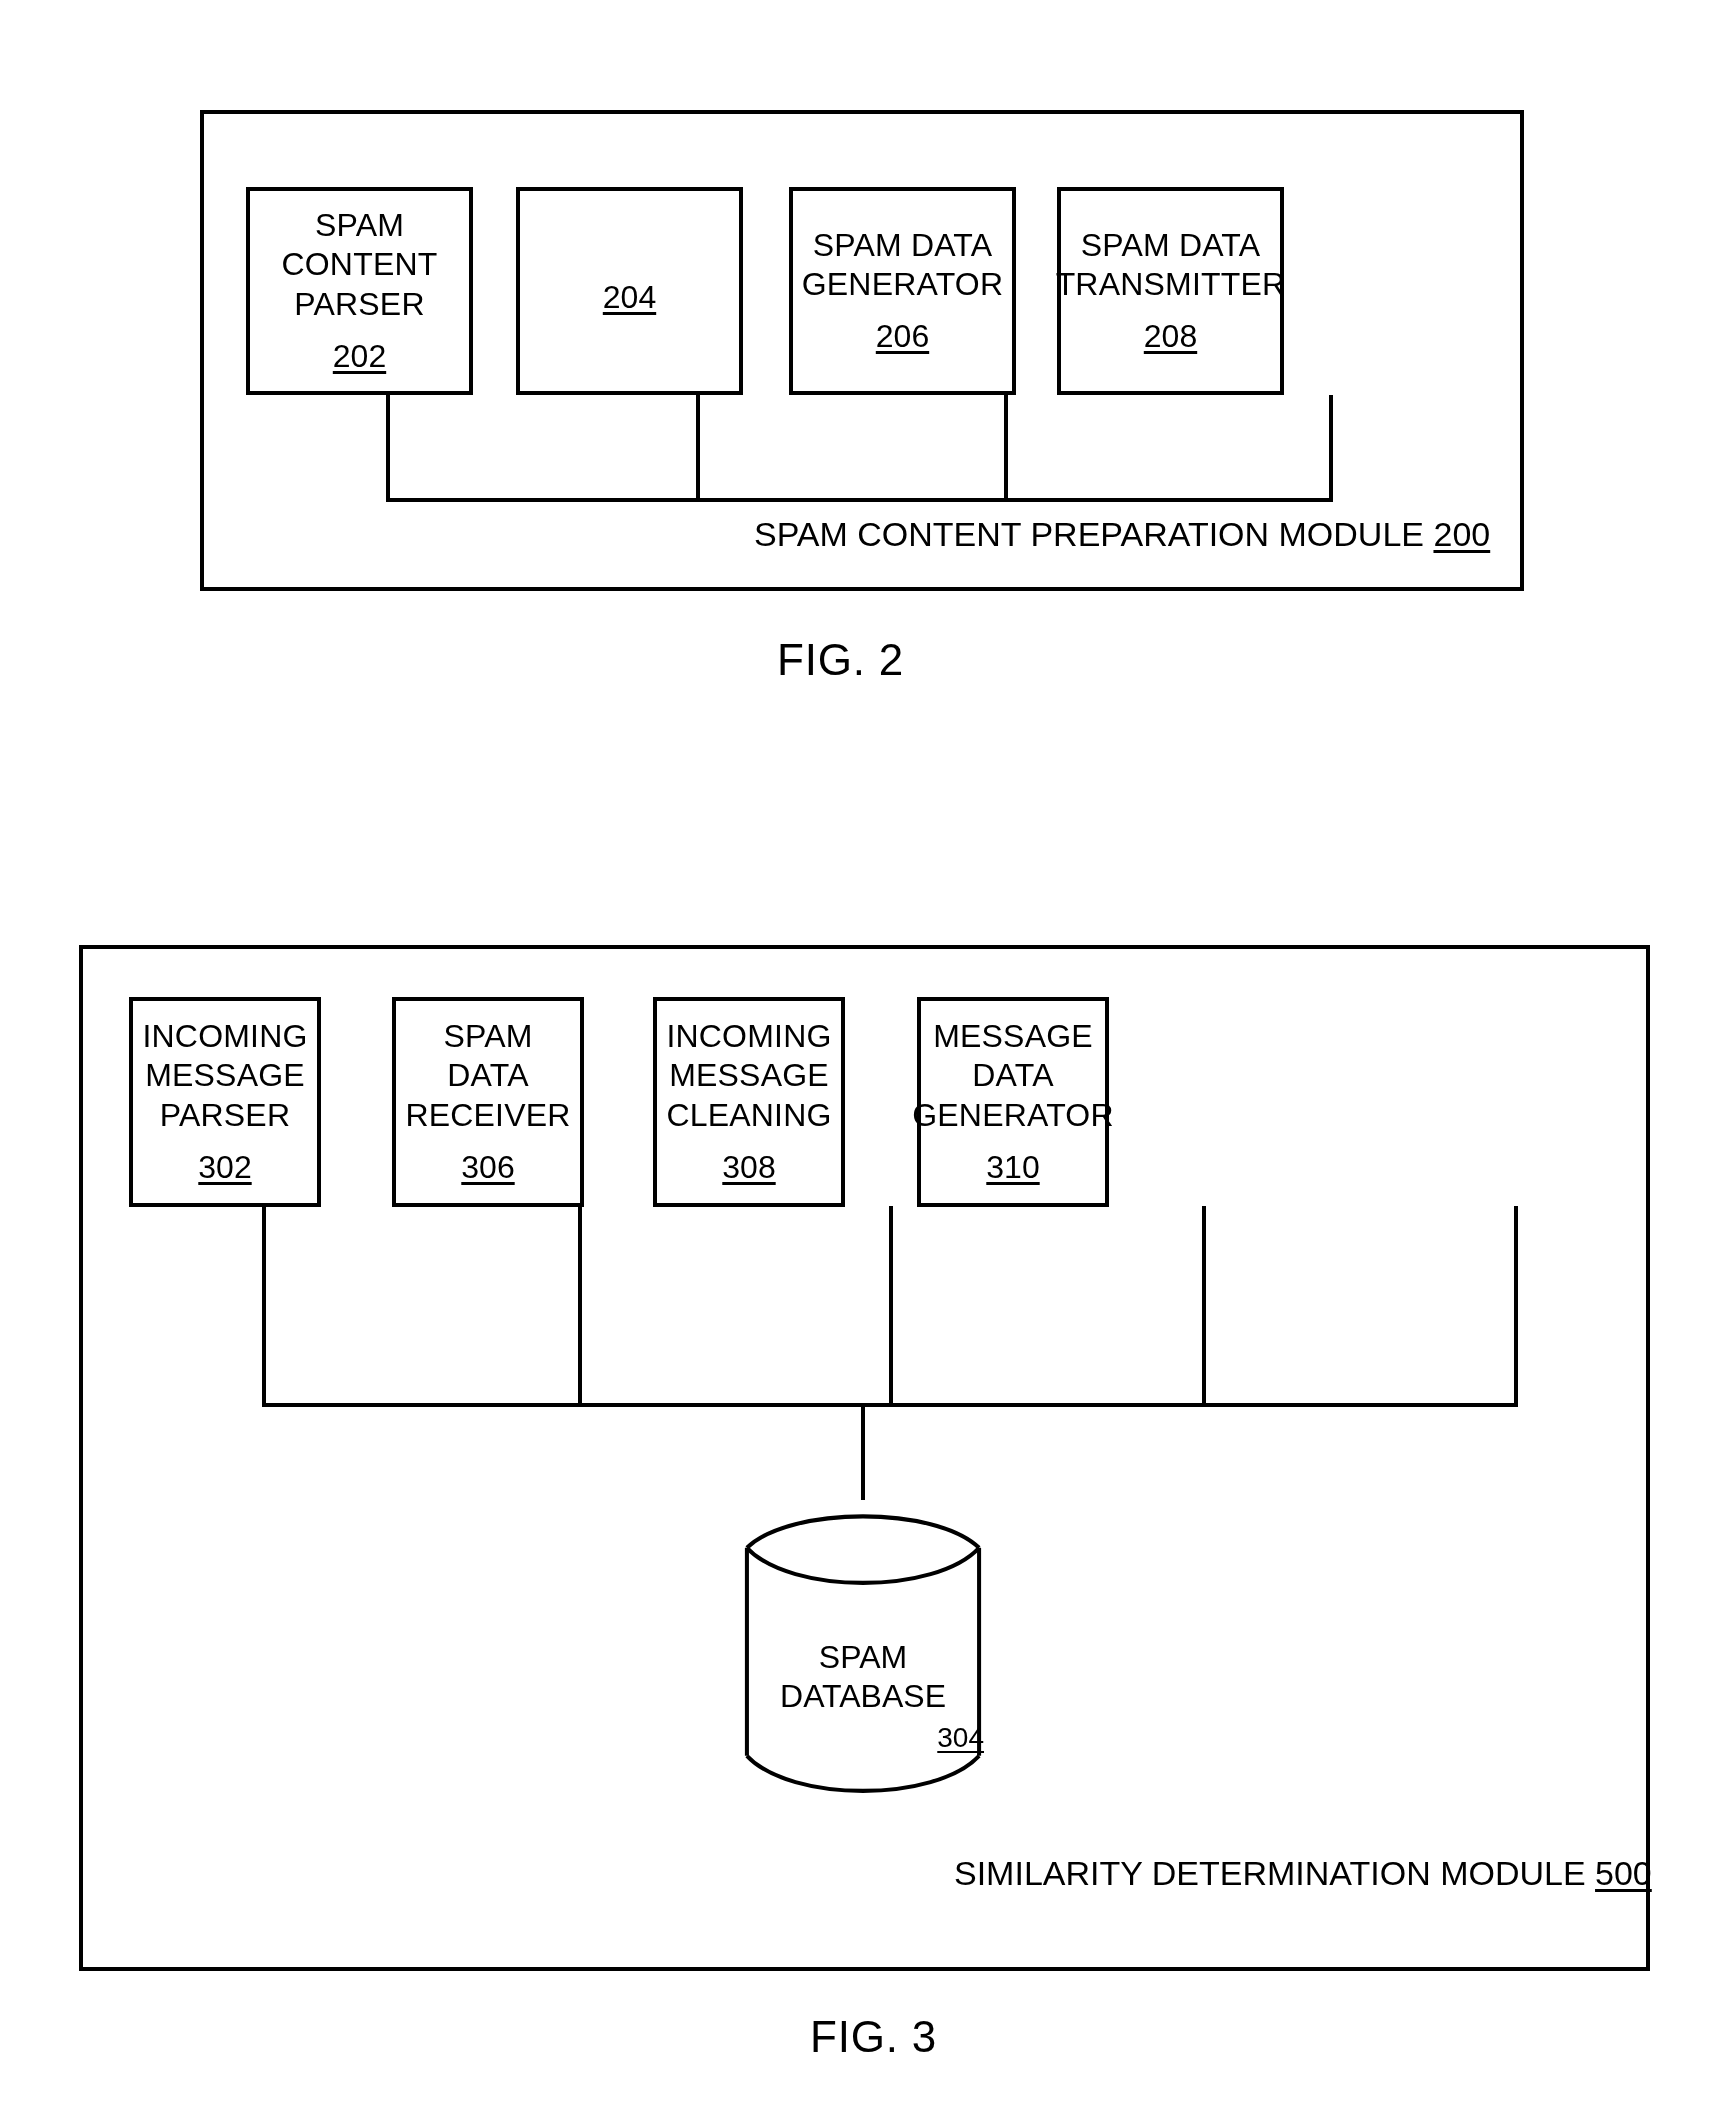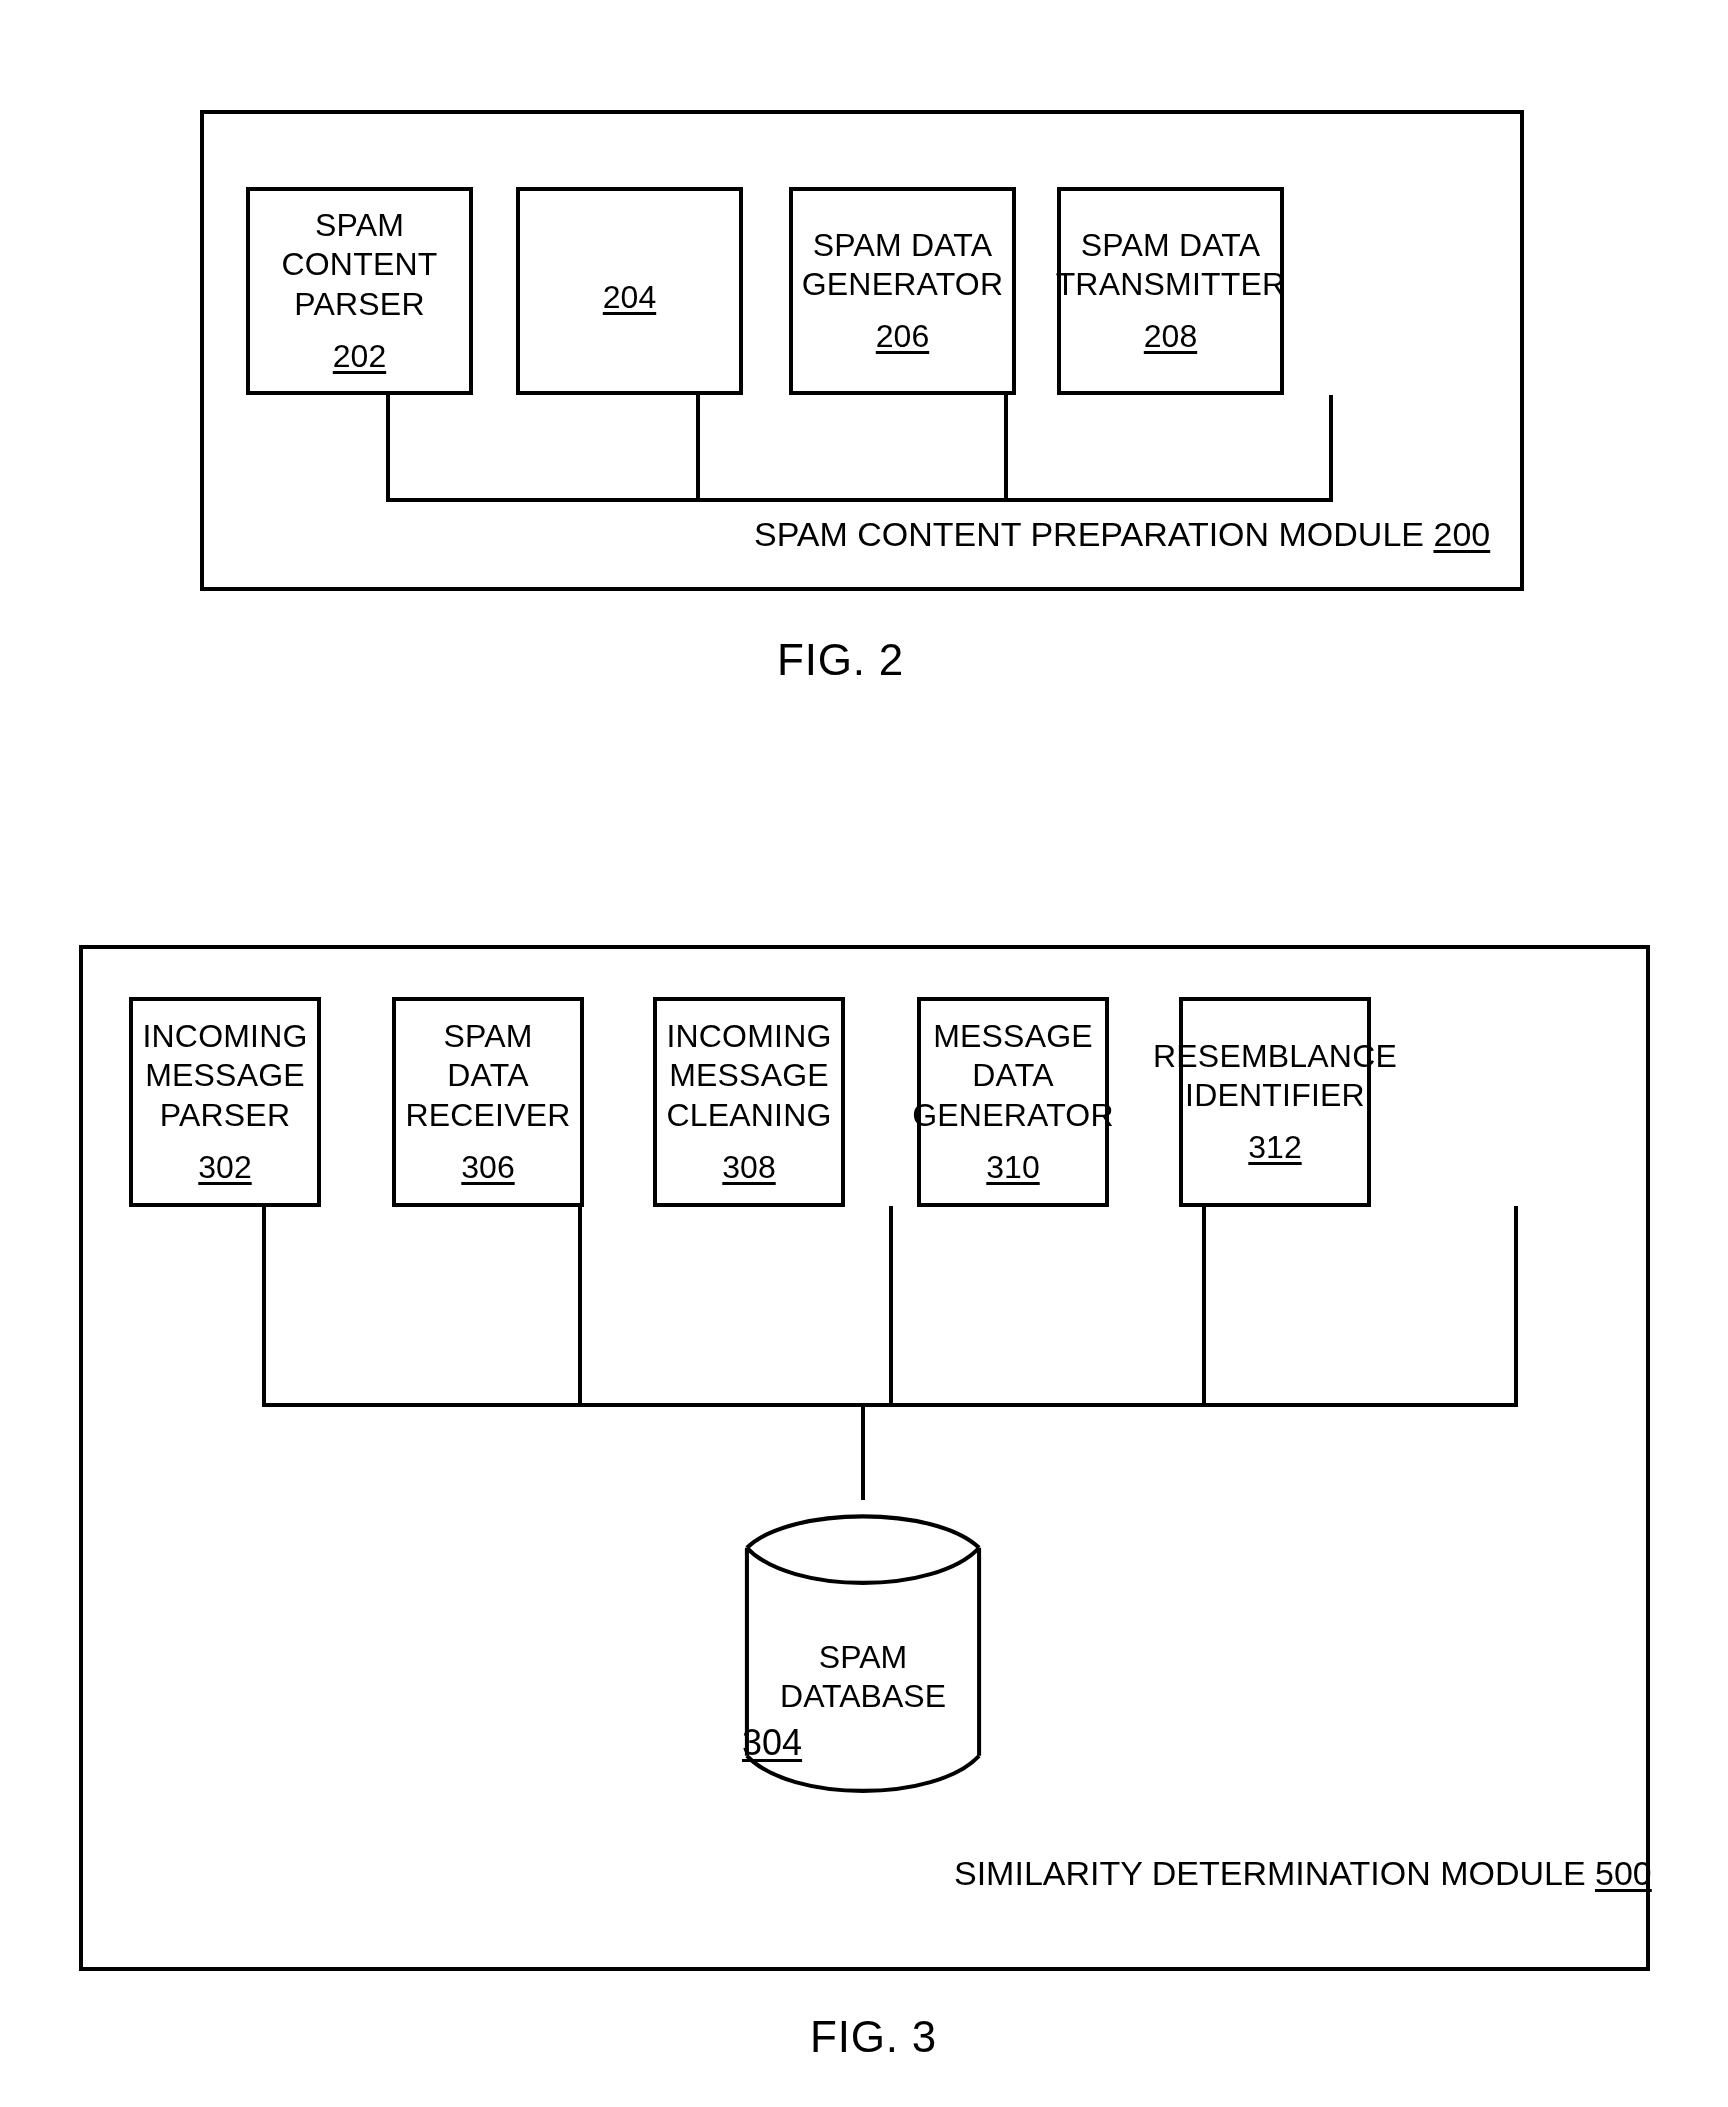--- a/index.html
+++ b/index.html
@@ -136,22 +136,22 @@
     font-size: 32px;
     line-height: 1.22;
     font-family: "Liberation Sans", sans-serif;
     white-space: pre-line;
   }
   #db-cylinder .db-ref {
     position: absolute;
     left: 0;
     top: 229px;
     width: 242px;
-    text-align: left;
-    font-size: 36px;
+    text-align: right;
+    font-size: 28px;
     text-decoration: underline;
     text-underline-offset: 4px;
     font-family: "Liberation Sans", sans-serif;
   }
 
   
   .figure-caption {
     position: absolute;
     font-size: 44px;
     letter-spacing: 0.8px;
@@ -228,25 +228,20 @@
     <div class="box-ref">308</div>
   </div>
 
   <div class="component-box" id="box-message-data-generator">
     <div class="box-label">MESSAGE
 DATA
 GENERATOR</div>
     <div class="box-ref">310</div>
   </div>
 
-  <div class="component-box" id="box-resemblance-identifier">
-    <div class="box-label">RESEMBLANCE
-IDENTIFIER</div>
-    <div class="box-ref">312</div>
-  </div>
 
   <div class="line-v" style="left:262px; top:1206px; height:201px;"></div>
   <div class="line-v" style="left:578px; top:1206px; height:201px;"></div>
   <div class="line-v" style="left:889px; top:1206px; height:201px;"></div>
   <div class="line-v" style="left:1202px; top:1206px; height:201px;"></div>
   <div class="line-v" style="left:1514px; top:1206px; height:201px;"></div>
 
   <div class="line-h" style="left:262px; top:1403px; width:1256px;"></div>
 
   <div class="line-v" style="left:861px; top:1403px; height:97px;"></div>

